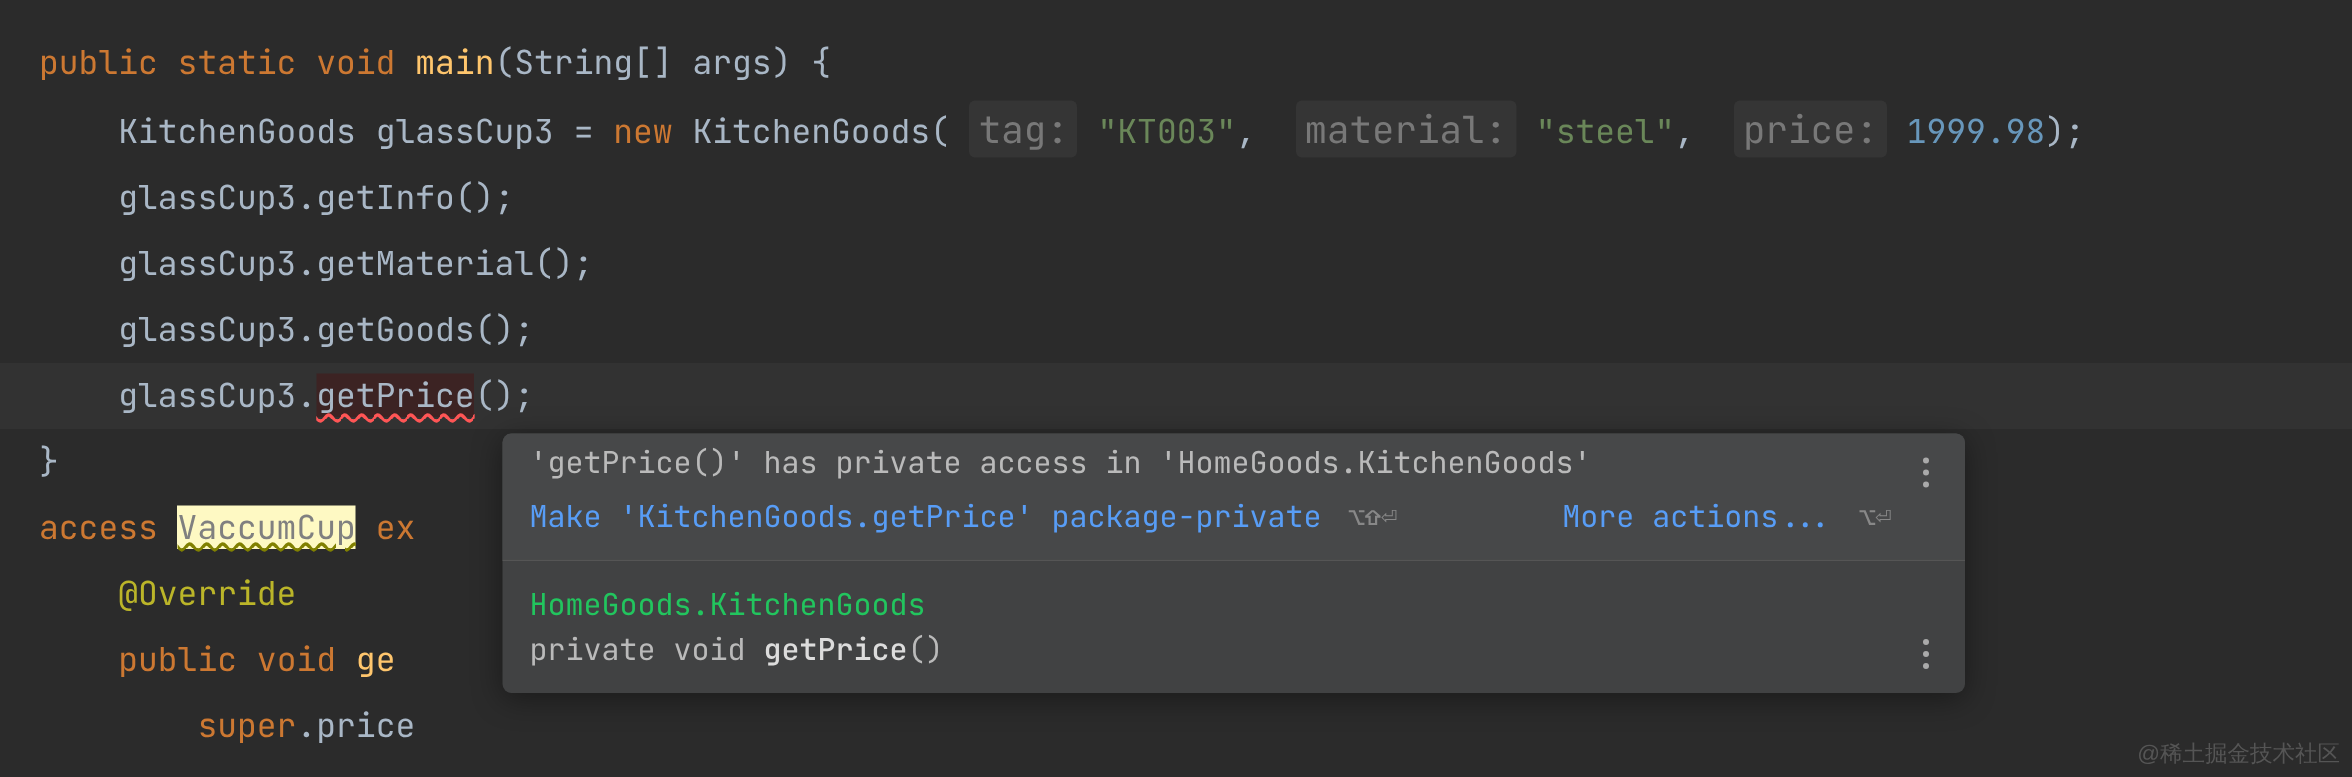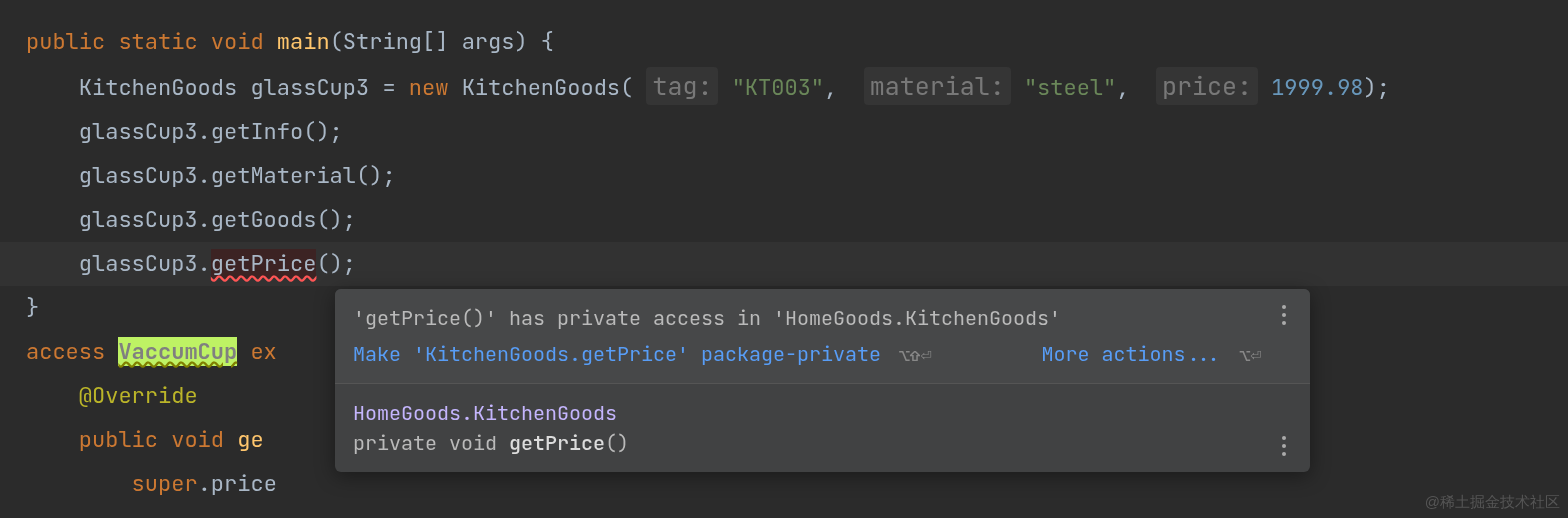--- a/index.html
+++ b/index.html
@@ -36,42 +36,41 @@
     padding: 2px 6px;
     font-size: 25px;
   }
   .annotation { color: #bbb529; }
   .err-underline {
     text-decoration: underline wavy #ff5555;
     text-underline-offset: 4px;
     background: #3c2323;
   }
   .unused-class {
-    background: #bef264;
+    background: #fef9c3;
     color: #808080;
     text-decoration: underline wavy #808000;
-    font-weight: bold;
   }
   .highlight-line {
     background: #323232;
   }
   .popup {
     position: absolute;
     left: 335px;
     top: 289px;
     width: 975px;
     background: #414243;
     border-radius: 6px;
     box-shadow: 0 4px 20px rgba(0,0,0,0.4);
     font-size: 20px;
     line-height: 1.5;
     z-index: 10;
   }
   .popup-top {
-    padding: 14px 24px 14px 18px;
+    padding: 4px 24px 14px 18px;
     background: #474849;
     border-radius: 6px 6px 0 0;
     position: relative;
   }
   .popup-divider {
     height: 1px;
     background: #555;
   }
   .popup-bottom {
     padding: 14px 24px 14px 18px;
@@ -92,21 +91,21 @@
     flex-direction: column;
     justify-content: center;
     align-items: center;
     gap: 4px;
     cursor: pointer;
   }
   .kebab span {
     width: 4px; height: 4px; background: #aaa; border-radius: 50%;
   }
   .kebab-bottom { top: auto; bottom: 14px; }
-  .sig-cls { color: #c4b5fd; text-align: right; }
+  .sig-cls { color: #22c55e; text-align: right; }
   .sig-kw { color: #bababa; }
   .sig-fn { color: #dcdcdc; font-weight: 500;}
   .watermark {
     position: absolute;
     right: 8px;
     bottom: 6px;
     color: #555;
     font-size: 15px;
     font-family: sans-serif;
   }

